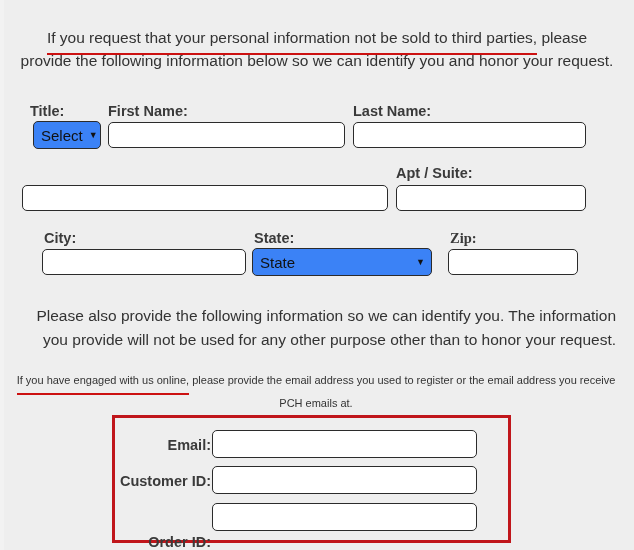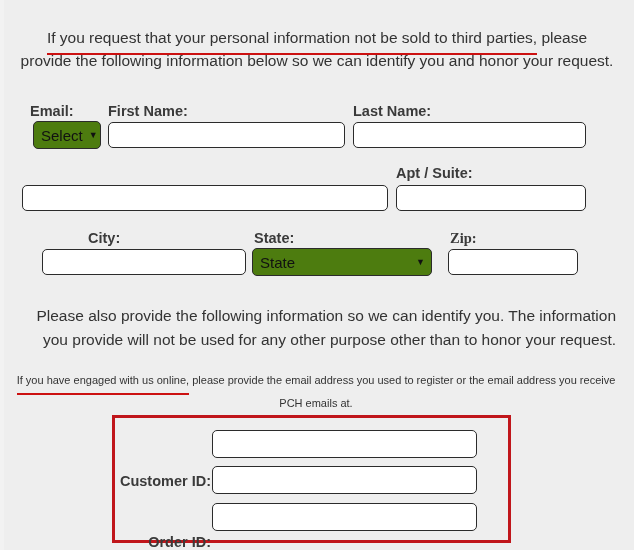--- a/index.html
+++ b/index.html
@@ -88,21 +88,21 @@
     font-size: 14px;
     color: #222222;
     padding: 0 6px;
     outline: none;
   }
 
   
   .sel {
     position: absolute;
     box-sizing: border-box;
-    background: #4d7c0f;
+    background: #3b82f6;
     border: 1px solid #2b2b2b;
     border-radius: 5px;
     height: 28px;
     display: flex;
     align-items: center;
     justify-content: space-between;
     padding: 0 6px 0 7px;
     font-size: 15px;
     color: #111111;
     cursor: pointer;
@@ -137,56 +137,57 @@
 </style>
 </head>
 <body>
 
 <div class="page">
 
   <div class="edge-strip"></div>
 
   <p class="intro-para"><span class="redline">If you request that your personal information not be sold to third parties,</span><span> please provide the following information below so we can identify you and honor your request.</span></p>
 
-  <span class="lbl" style="left:30px; top:103px;">Email:</span>
+  <span class="lbl" style="left:30px; top:103px;">Title:</span>
   <span class="lbl" style="left:108px; top:103px;">First Name:</span>
   <span class="lbl" style="left:353px; top:103px;">Last Name:</span>
 
   <div class="sel" style="left:33px; top:121px; width:68px;">
     <span>Select</span>
     <span class="caret">▼</span>
   </div>
 
   <input class="fld" style="left: 108px; top: 122px; width: 237px;" type="text" placeholder="">
   <input class="fld" style="left: 353px; top: 122px; width: 233px;" type="text" placeholder="">
 
   <span class="lbl" style="left:396px; top:165px;">Apt / Suite:</span>
 
   <input class="fld" style="left: 22px; top: 185px; width: 366px;" type="text" placeholder="">
   <input class="fld" style="left: 396px; top: 185px; width: 190px;" type="text" placeholder="">
 
-  <span class="lbl" style="left:44px; top:230px;margin-left:44px;">City:</span>
+  <span class="lbl" style="left:44px; top:230px;">City:</span>
   <span class="lbl" style="left:254px; top:230px;">State:</span>
   <span class="lbl" style="left:450px; top:230px;font-family:Liberation Serif, serif;">Zip:</span>
 
   <input class="fld" style="left: 42px; top: 249px; width: 204px;" type="text" placeholder="">
 
   <div class="sel" style="left:252px; top:248px; width:180px;">
     <span>State</span>
     <span class="caret">▼</span>
   </div>
 
   <input class="fld" style="left: 448px; top: 249px; width: 130px;" type="text" placeholder="">
 
   <p class="mid-para">Please also provide the following information so we can identify you. The information you provide will not be used for any other purpose other than to honor your request.</p>
 
   <p class="email-para"><span class="redline">If you have engaged with us online,</span><span> please provide the email address you used to register or the email address you receive PCH emails at.</span></p>
 
   <div class="redbox"></div>
 
+  <span class="rb-lbl" style="left:111px; top:437px; width:100px;">Email:</span>
   <input class="fld" style="left: 212px; top: 430px; width: 265px; height: 28px;" type="text" placeholder="">
 
   <span class="rb-lbl" style="left:71px; top:473px; width:140px;">Customer ID:</span>
   <input class="fld" style="left: 212px; top: 466px; width: 265px; height: 28px;" type="text" placeholder="">
 
   <span class="rb-lbl" style="left:91px; top:534px; width:120px;">Order ID:</span>
   <input class="fld" style="left: 212px; top: 503px; width: 265px; height: 28px;" type="text" placeholder="">
 
 </div>
 

